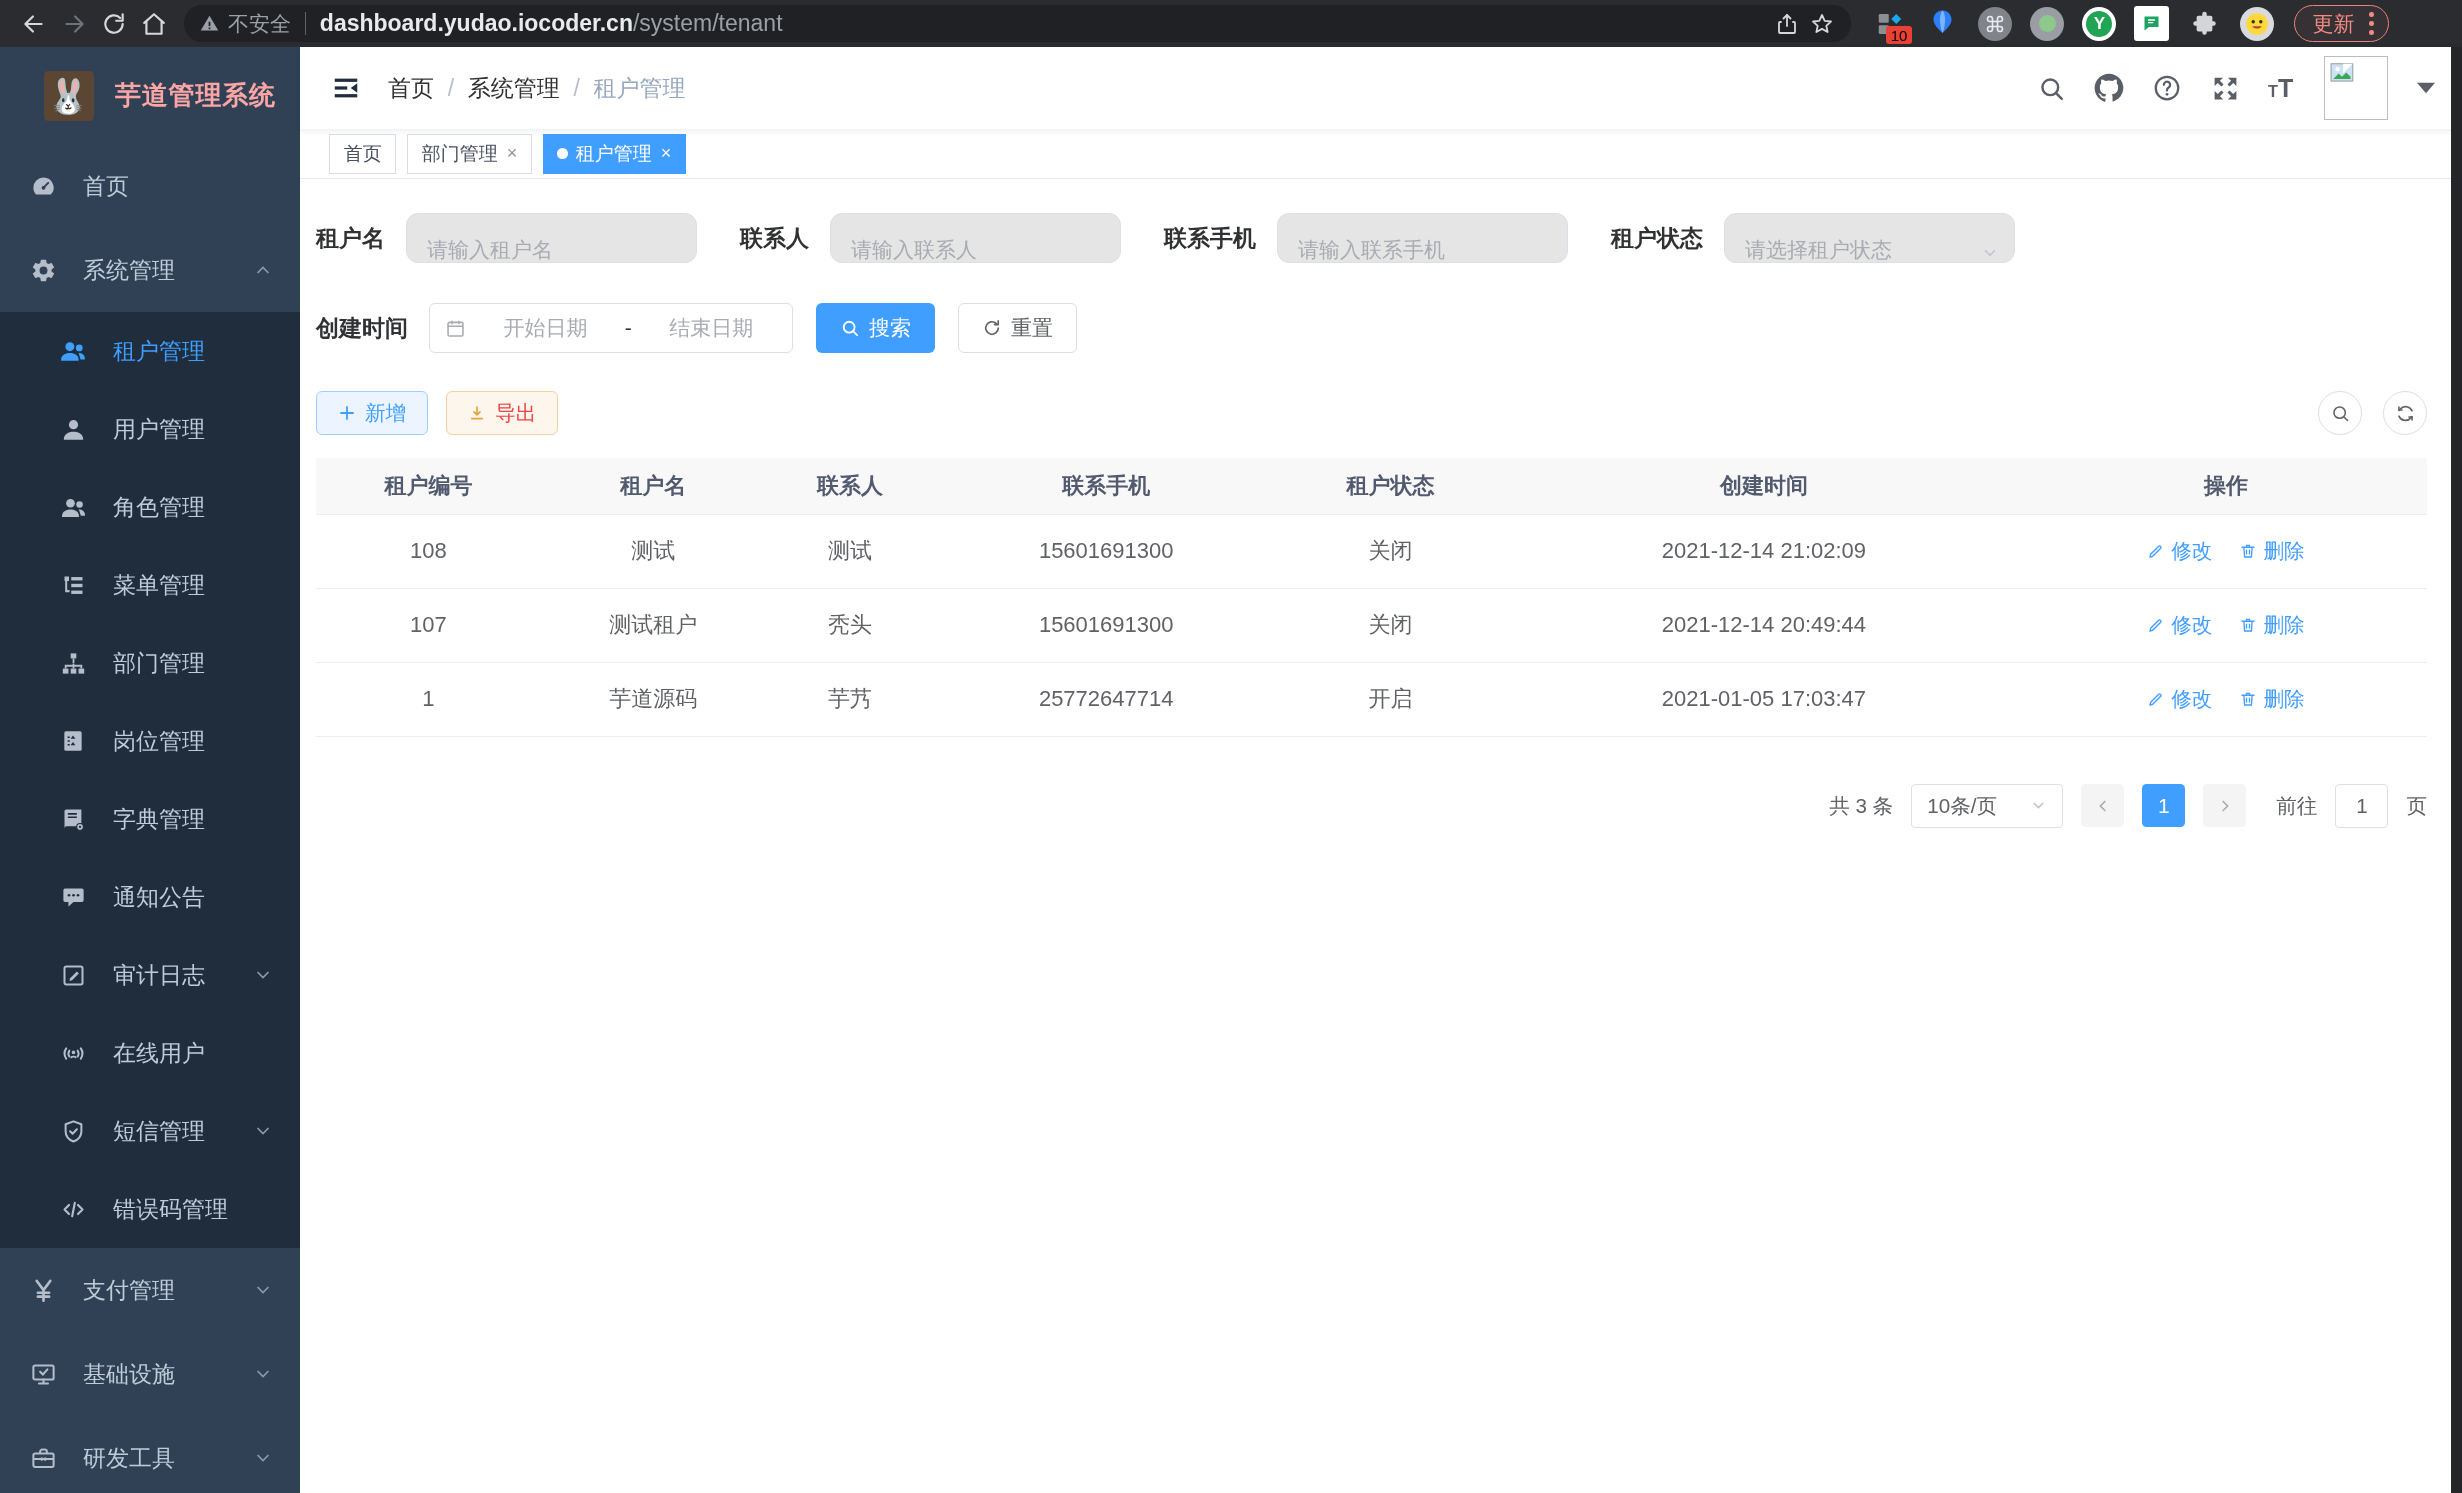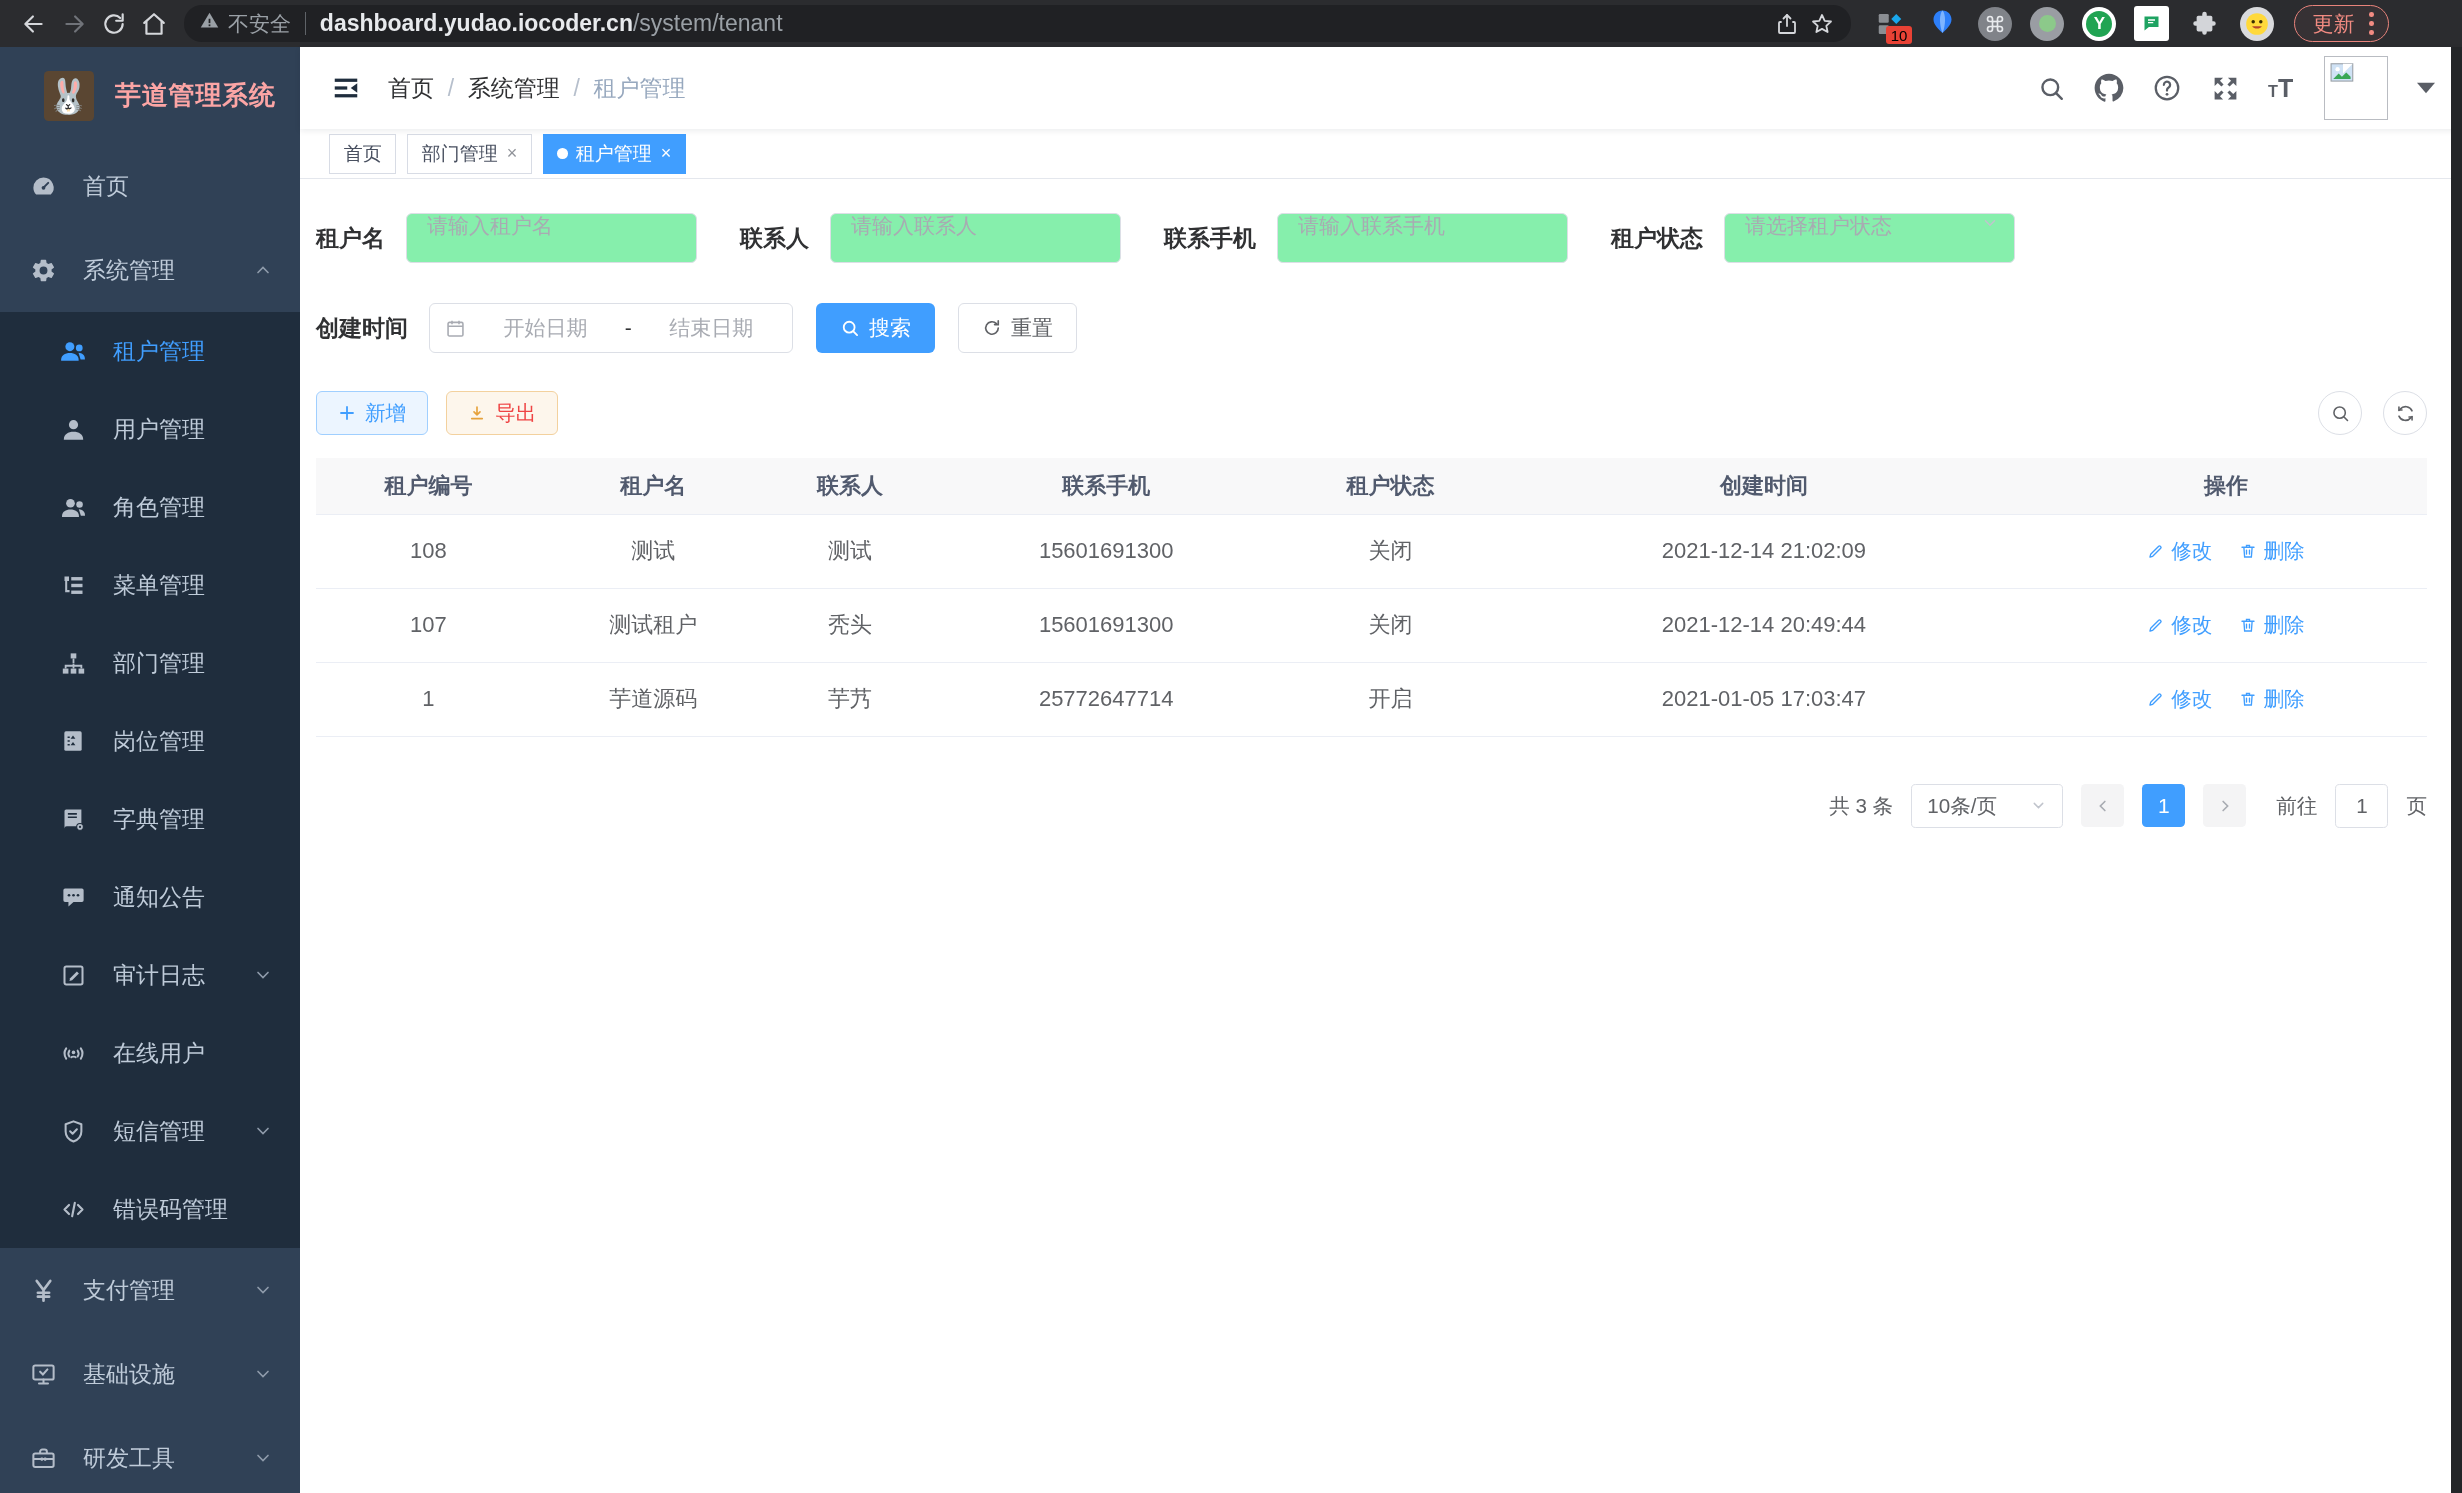--- a/index.html
+++ b/index.html
@@ -6,21 +6,21 @@
   html,body { width:2462px; height:1494px; }
   body { font-family:"Liberation Sans","DejaVu Sans",sans-serif; background:#fff; overflow:hidden; }
   .screen { position:relative; width:2462px; height:1494px; overflow:hidden; }
 
   
   .browser-bar { height:47px; background:#2b2c2f; display:flex; align-items:center; padding:0 13.7px; }
   .nav-btn { width:40px; height:40px; display:flex; align-items:center; justify-content:center; border-radius:50%; flex:0 0 auto; }
   .nav-btn svg { display:block; }
   .omnibox { height:37px; background:#202124; border-radius:18px; display:flex; align-items:center;
              margin-left:10.7px; flex:0 0 auto; width:1667px; padding:0 12px 0 15px; }
-  .omni-sec { display:flex; align-items:flex-start; color:#9aa0a6; font-size:21px; gap:7.6px; }
+  .omni-sec { display:flex; align-items:center; color:#9aa0a6; font-size:21px; gap:7.6px; }
   .omni-div { width:1.5px; height:23px; background:#5f6368; margin:0 13.7px; }
   .omni-url { font-size:23px; color:#e8eaed; font-weight:700; white-space:nowrap; }
   .omni-url .path { color:#9aa0a6; font-weight:400; }
   .omni-spacer { flex:1; }
   .omni-ic { width:35px; height:35px; display:flex; align-items:center; justify-content:center; }
   .extensions { display:flex; align-items:center; gap:18px; margin-left:21px; }
   .ext { width:35px; height:35px; position:relative; display:flex; align-items:center; justify-content:center; }
   .ext .badge { position:absolute; right:-4.6px; bottom:-3px; background:#e94235; color:#000000; font-size:15px;
                 padding:1.5px 4.6px; border-radius:3px; line-height:1; }
   .circle-ext { width:34px; height:34px; border-radius:50%; display:flex; align-items:center; justify-content:center; }
@@ -73,22 +73,22 @@
   .tag.active .dot { display:block; }
   .tag.active .close { color:#fff; }
 
   .content { flex:1; padding:34px 35px 0 16px; background:#fff; }
 
   
   .filter-row { display:flex; align-items:center; }
   .filter-row + .filter-row { margin-top:40px; }
   .f-item { display:flex; align-items:center; margin-right:43px; }
   .f-label { font-size:23px; font-weight:700; color:#303133; margin-right:21px; white-space:nowrap; }
-  .f-input { position:relative; width:291px; height:50px; border:1.5px solid #dcdfe6; border-radius:6px; background:#86efac;
-             display:flex; align-items:flex-start; padding:0 20px; }
+  .f-input { position:relative; width:291px; height:50px; border:1.5px solid #dcdfe6; border-radius:12px; background:#e5e5e5;
+             display:flex; align-items:flex-end; padding:0 20px; }
   .f-input input { border:none; outline:none; width:100%; font-size:21px; color:#606266; background:transparent;
                    font-family:inherit; }
   .f-input input::placeholder { color:#a8abb2; }
   .f-input .sel-chev { position:absolute; right:15px; color:#c0c4cc; display:flex; }
   .date-input { width:364px; height:50px; border:1.5px solid #dcdfe6; border-radius:6px; display:flex; align-items:center;
                 padding:0 15px; gap:13.7px; }
   .date-input .ph { color:#a8abb2; font-size:21px; flex:1; text-align:center; }
   .date-input .dash { color:#303133; font-size:21px; }
   .date-input .cal { color:#a8abb2; display:flex; }
   .btn { display:inline-flex; align-items:center; justify-content:center; gap:9px; height:50px; border-radius:6px;

